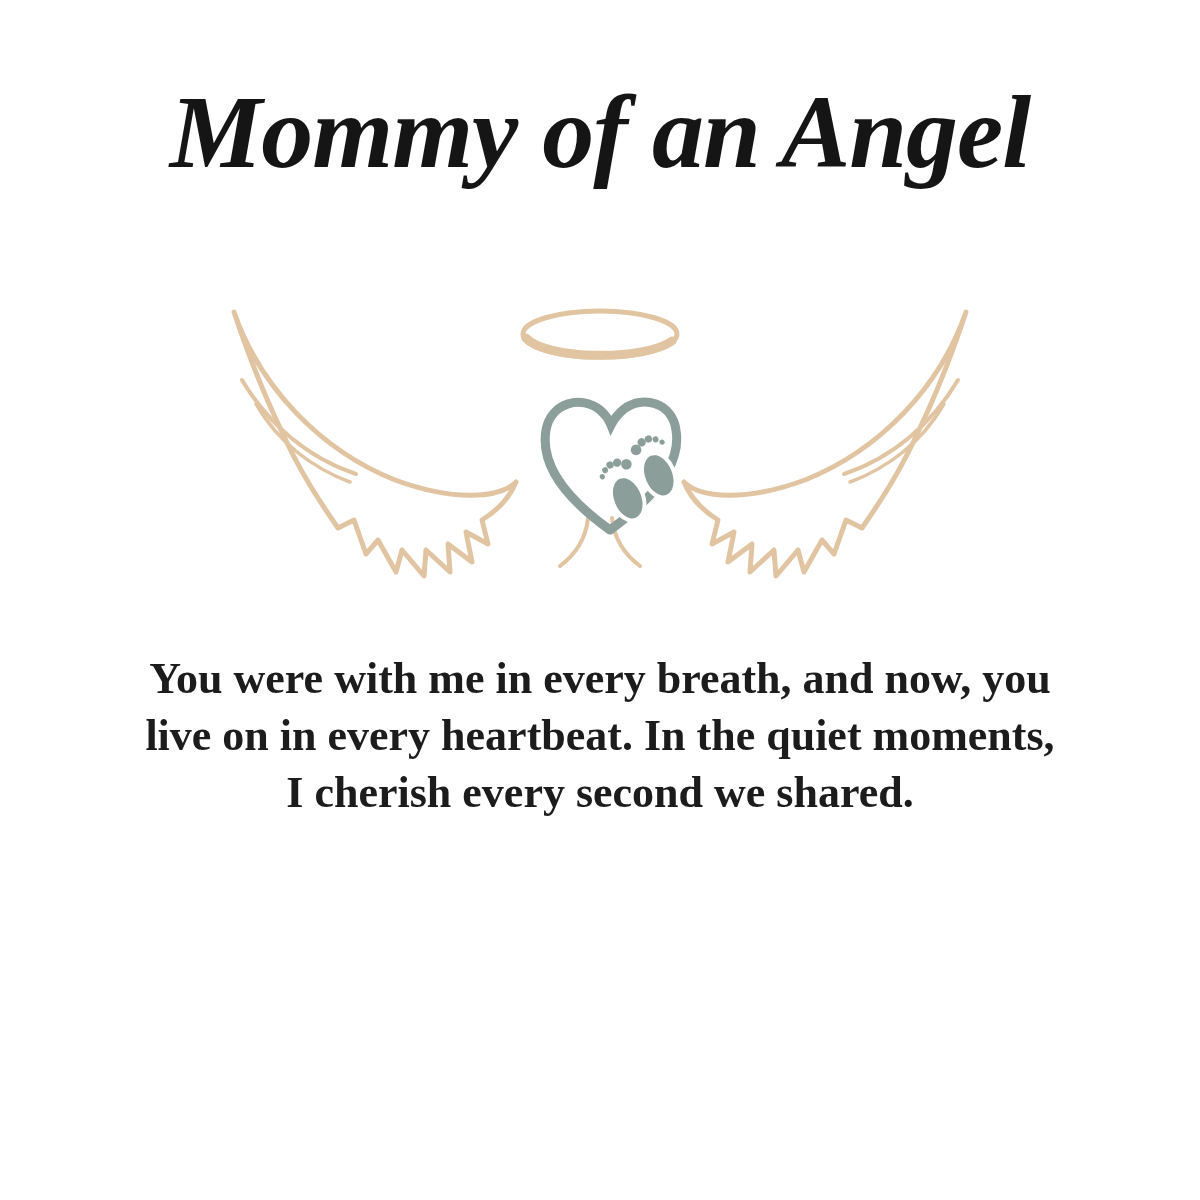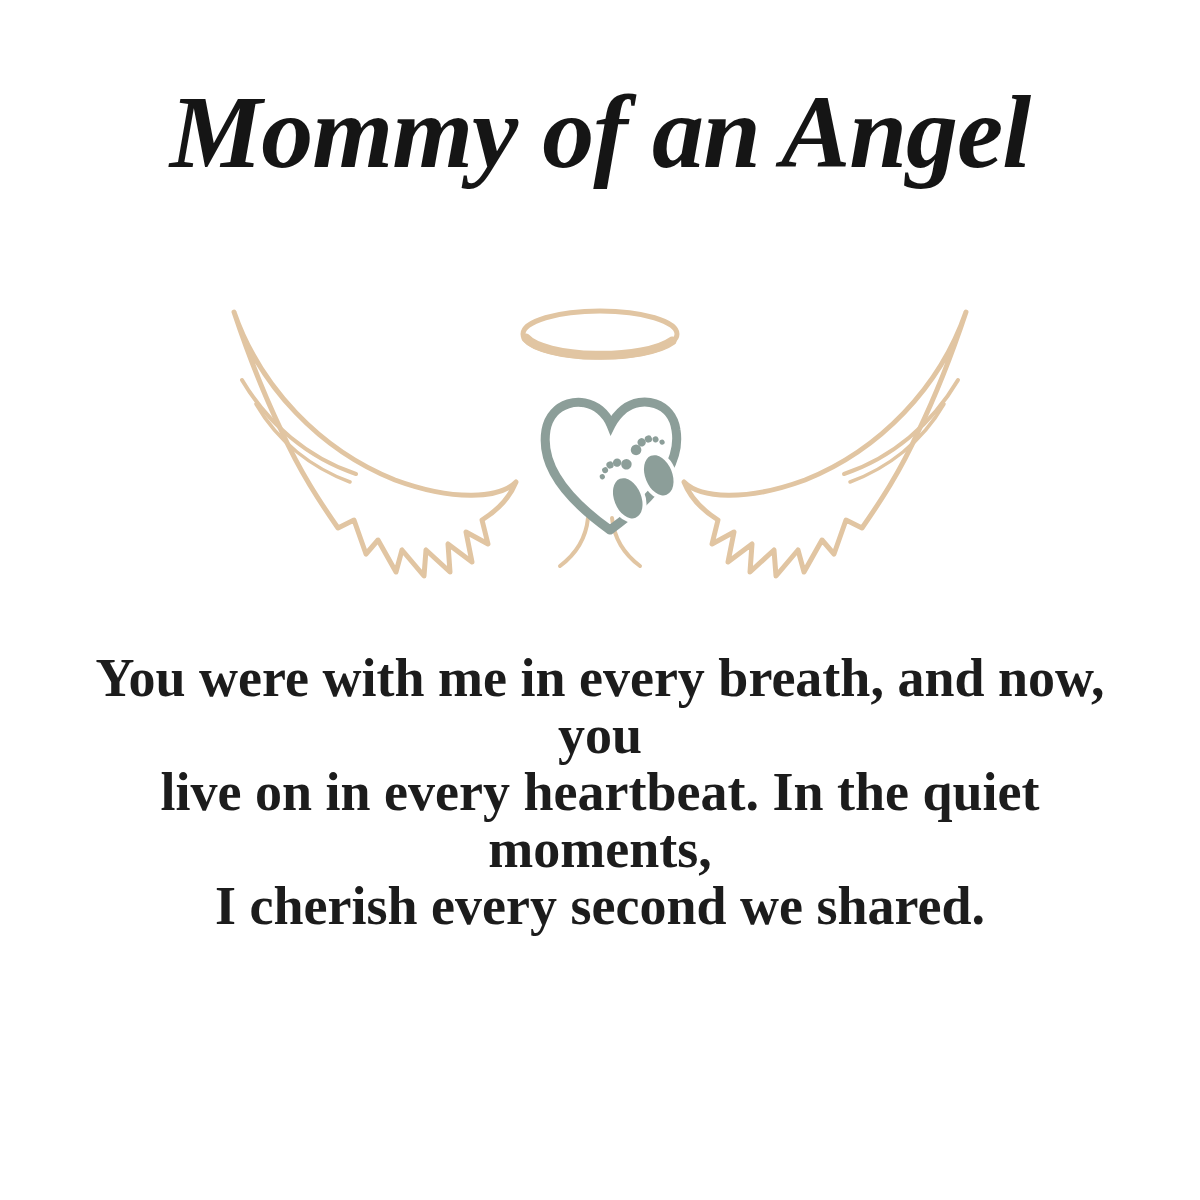--- a/index.html
+++ b/index.html
@@ -36,21 +36,21 @@
     top:292px;left:50%;
     transform:translateX(-50%);
     width:760px;height:310px;
   }
   .poem{
     position:absolute;
     left:50%;transform:translateX(-50%);
     width:1080px;
     text-align:center;
     font-weight:700;
-    font-size:54px;
+    font-size:44px;
     line-height:57px;
     color:var(--body-color);
     white-space:pre-line;
   }
   .poem.p1{top:650px;}
   .poem.p2{top:878px;}
 </style>
 </head>
 <body>
 

